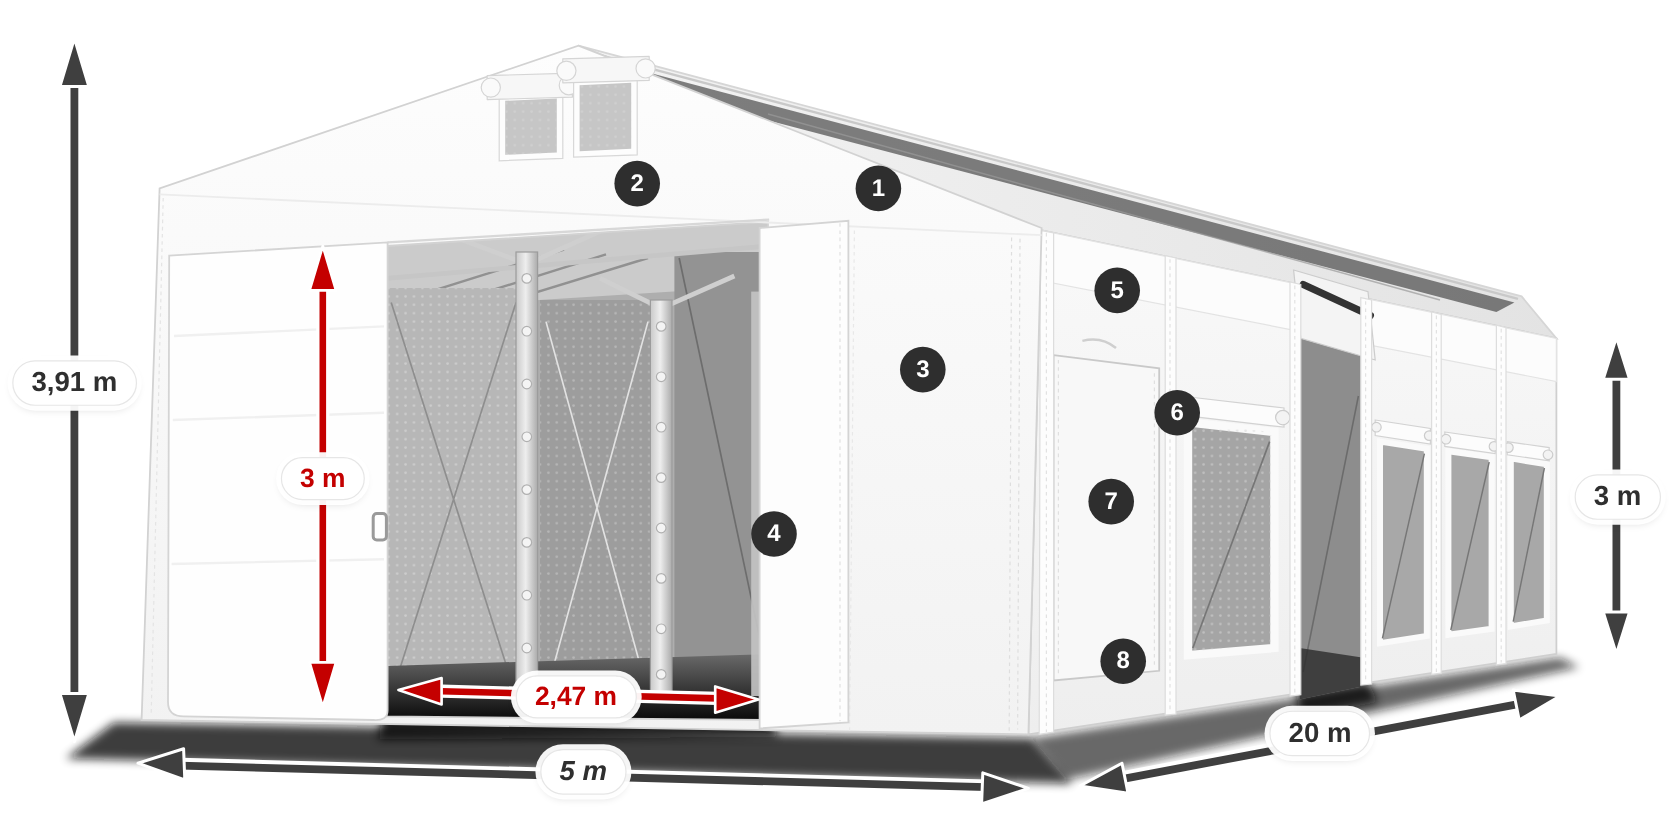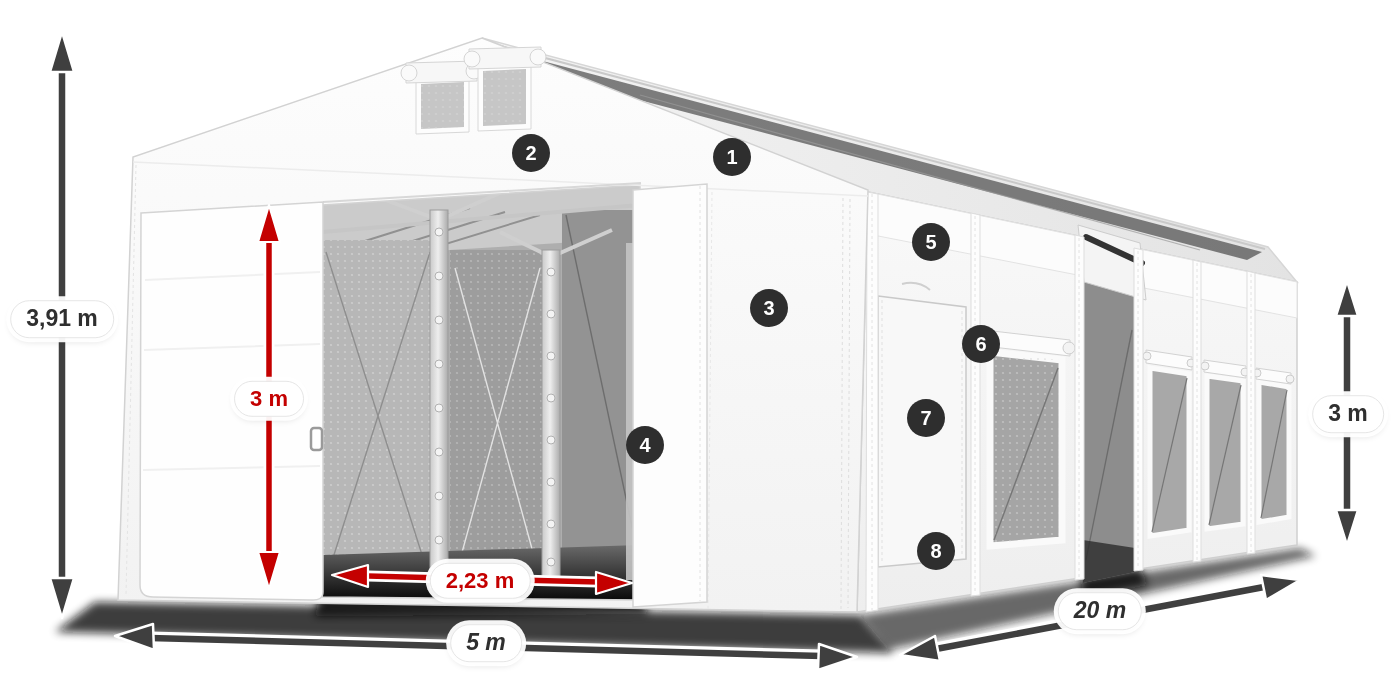--- a/index.html
+++ b/index.html
@@ -252,23 +252,23 @@
     <g>
       <path d="M368,576 L598,582" stroke="#ffffff" stroke-width="11" stroke-linecap="round"></path>
       <path d="M368,576 L598,582" stroke="#c40000" stroke-width="5.5"></path>
       <path d="M332,575 L368,565 L368,587 Z" fill="#c40000" stroke="#ffffff" stroke-width="2.2" stroke-linejoin="round"></path>
       <path d="M632,583 L596,572 L596,594 Z" fill="#c40000" stroke="#ffffff" stroke-width="2.2" stroke-linejoin="round"></path>
     </g>
   </svg>
 
   <div class="dim-label" style="left:62px;top:319px;">3,91 m</div>
   <div class="dim-label red" style="left:269px;top:399px;">3 m</div>
-  <div class="dim-label red" style="left:480px;top:581px;">2,23 m</div>
+  <div class="dim-label red" style="left:480px;top:581px;">2,47 m</div>
   <div class="dim-label" style="left:486px;top:643px;font-style:italic;">5 m</div>
-  <div class="dim-label" style="left:1100px;top:611px;font-style:italic;">20 m</div>
+  <div class="dim-label" style="left:1100px;top:611px;">20 m</div>
   <div class="dim-label" style="left:1348px;top:414px;">3 m</div>
 
   <div class="callout" style="left:732px;top:157px;">1</div>
   <div class="callout" style="left:531px;top:153px;">2</div>
   <div class="callout" style="left:769px;top:308px;">3</div>
   <div class="callout" style="left:645px;top:445px;">4</div>
   <div class="callout" style="left:931px;top:242px;">5</div>
   <div class="callout" style="left:981px;top:344px;">6</div>
   <div class="callout" style="left:926px;top:418px;">7</div>
   <div class="callout" style="left:936px;top:551px;">8</div>

